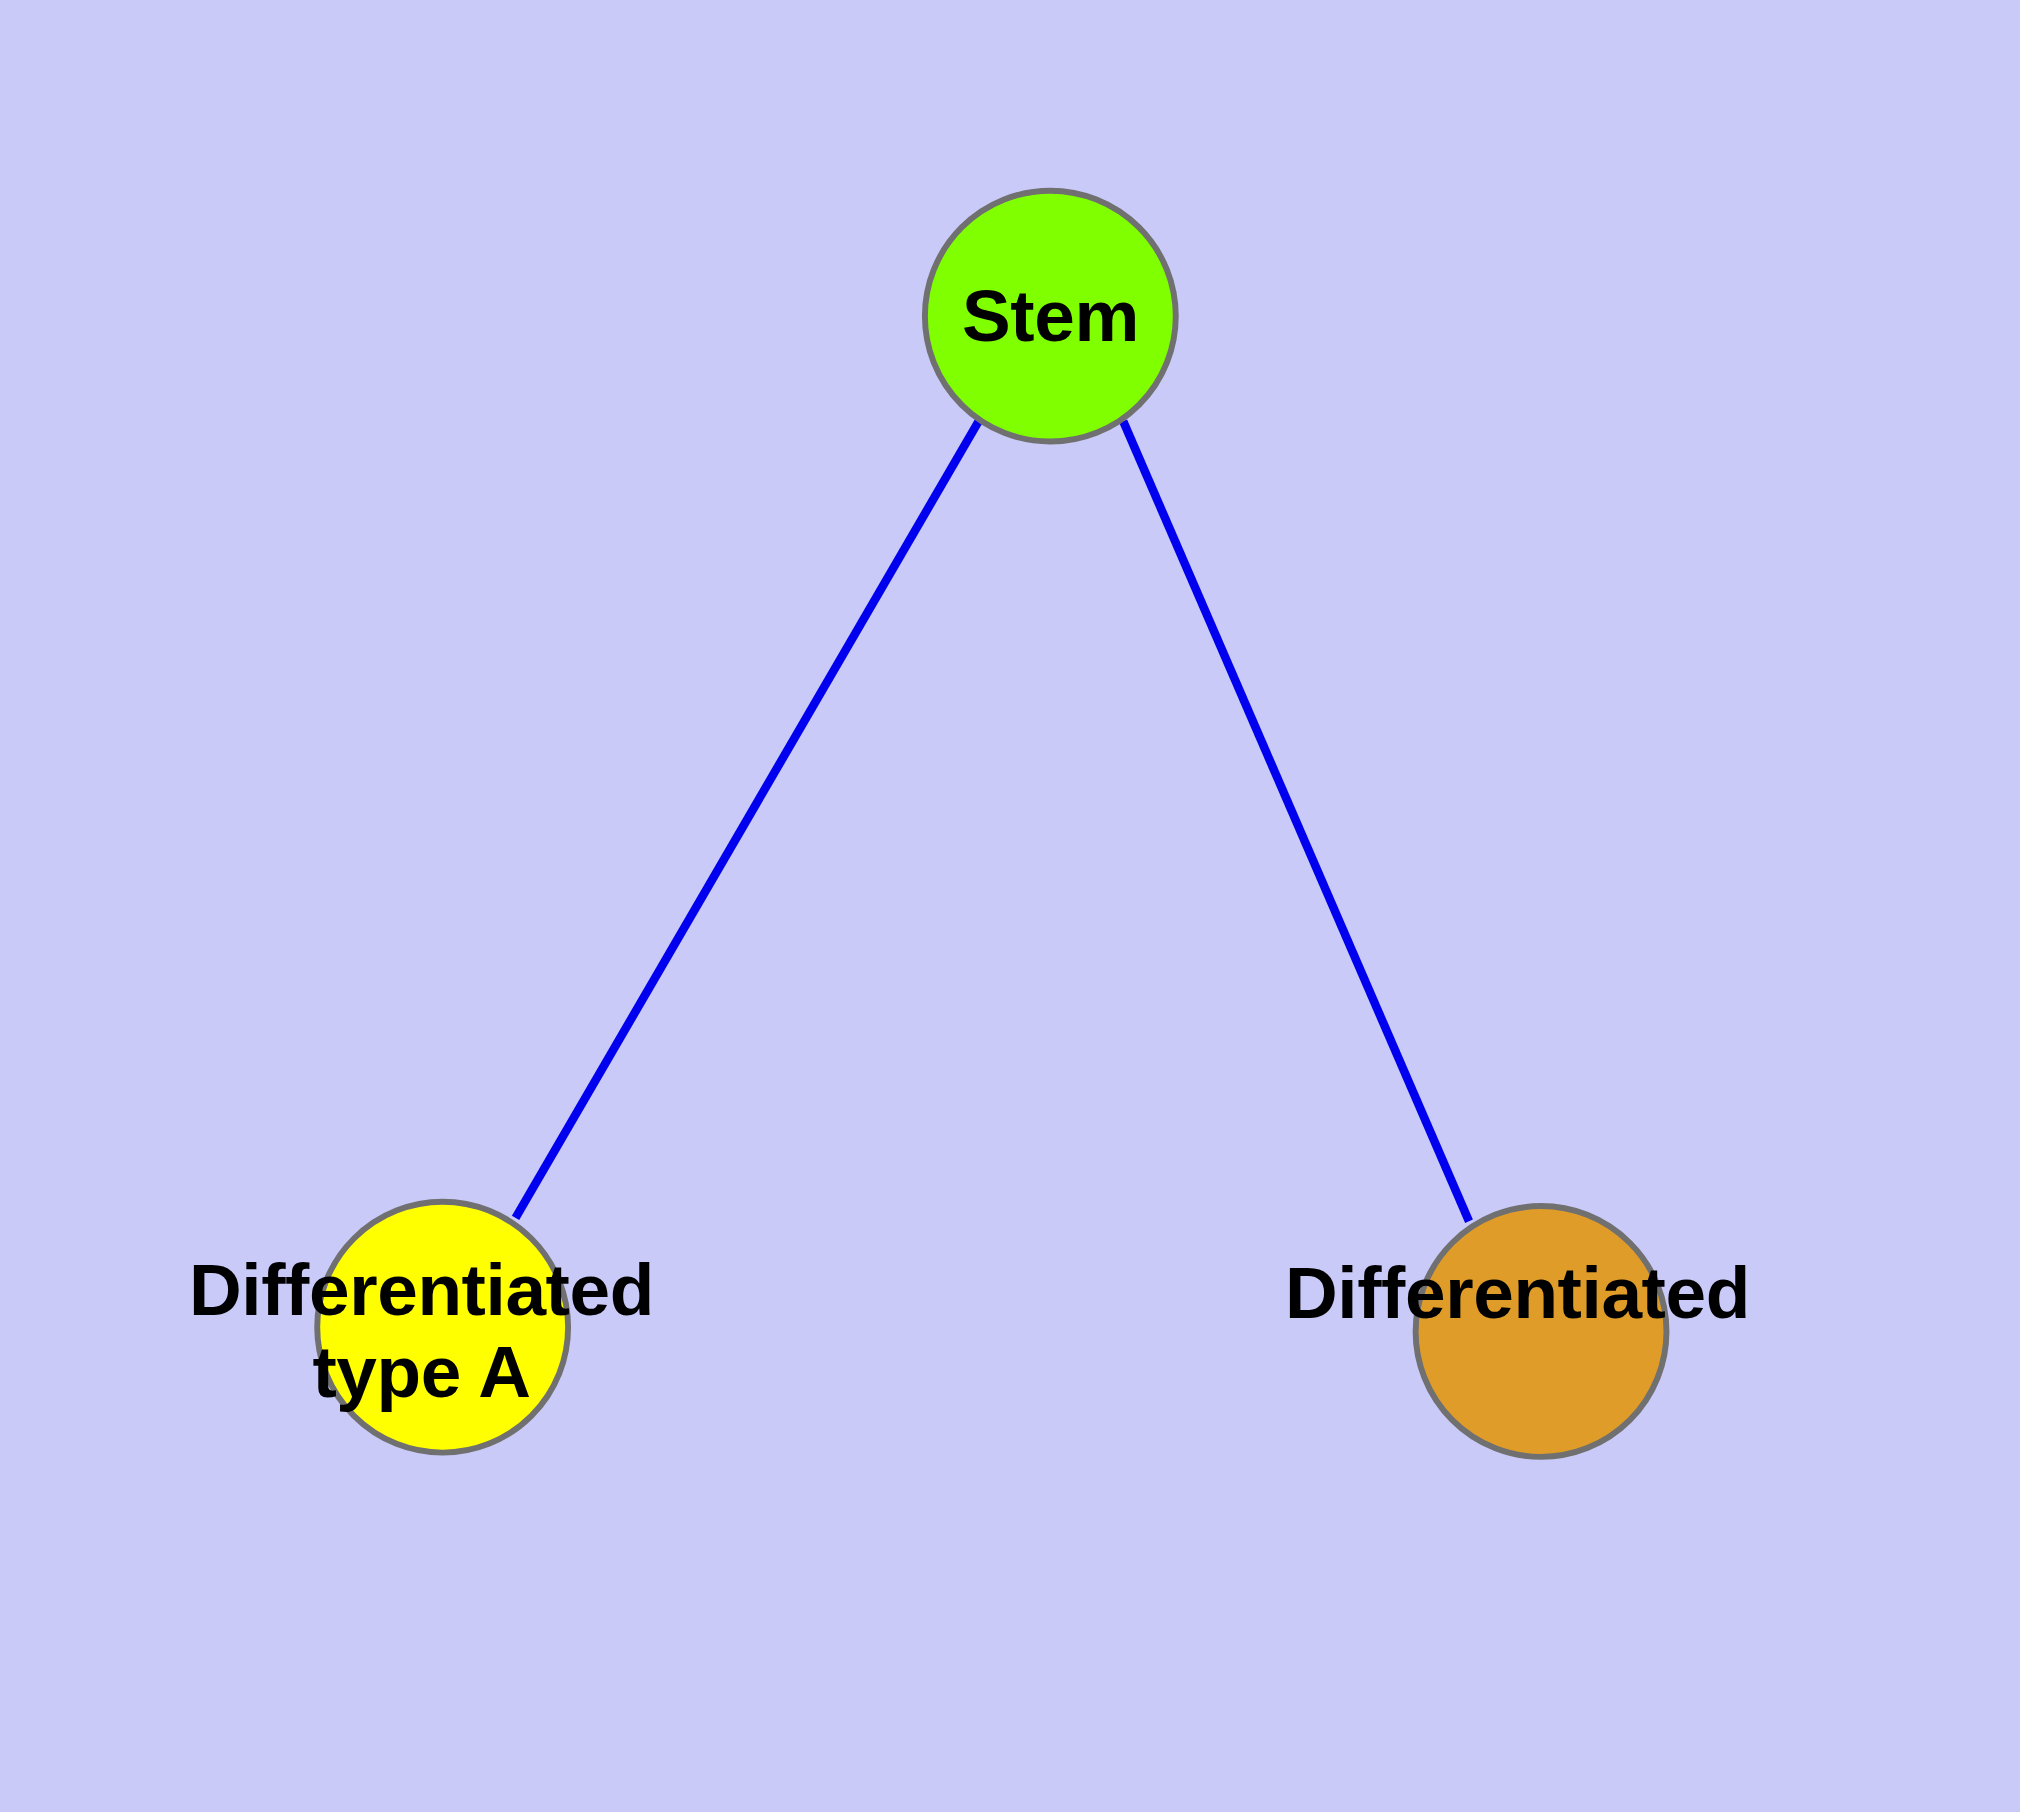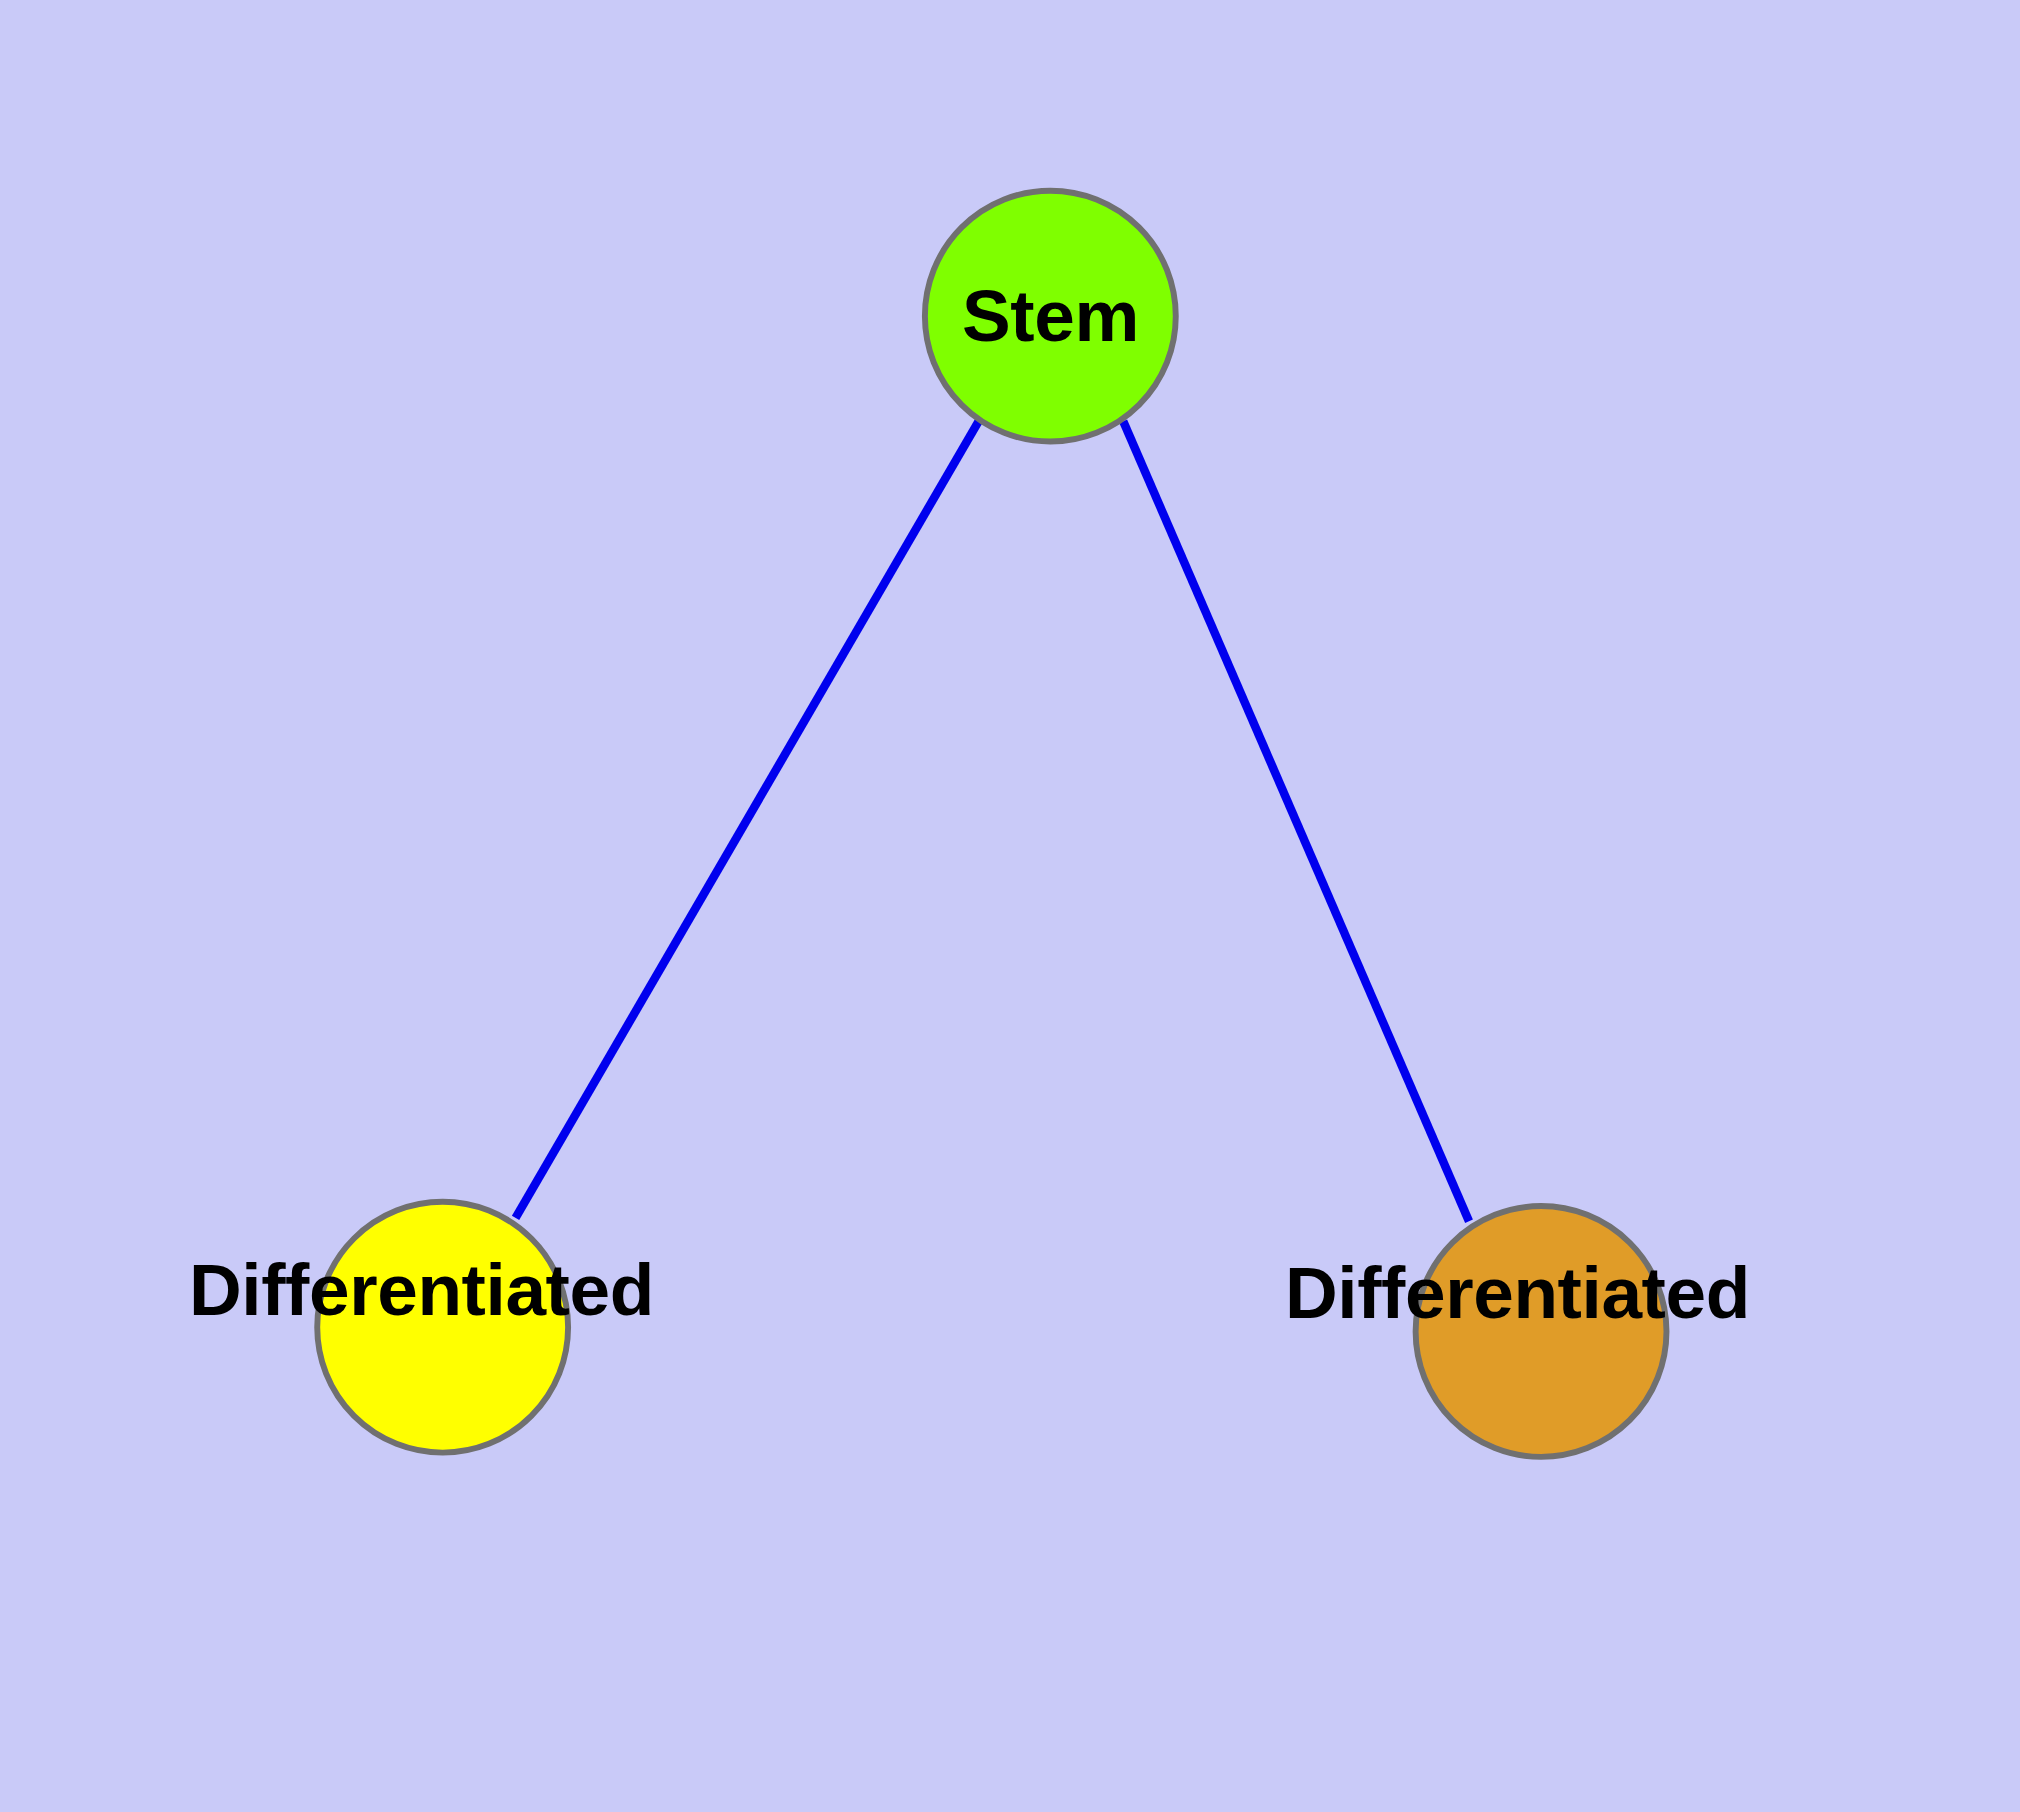--- a/index.html
+++ b/index.html
@@ -50,17 +50,17 @@
       <line x1="1325" y1="497" x2="1733" y2="1441" stroke="#0000ee" stroke-width="10" stroke-linecap="butt"></line>
     </g>
     <g>
       <circle cx="1239" cy="373" r="148" fill="#7fff00" stroke="#707070" stroke-width="7"></circle>
       <circle cx="522" cy="1566" r="148" fill="#ffff00" stroke="#707070" stroke-width="7"></circle>
       <circle cx="1818" cy="1571" r="148" fill="#e09c28" stroke="#707070" stroke-width="7"></circle>
     </g>
   </svg>
 
   <div class="node-label" style="font-size: 73px; left: 962px; top: 275px;"><div>Stem</div></div>
-  <div class="node-label" style="font-size: 73px; left: 189px; top: 1249px;"><div>Differentiated</div></div>
+  <div class="node-label" style="font-size: 73px; left: 189px; top: 1249px;"><div>Differentiated</div><div>type A</div></div>
   <div class="node-label" style="font-size: 73px; left: 1285px; top: 1252px;"><div>Differentiated</div></div>
 
 </div>
 
 
 </body></html>

